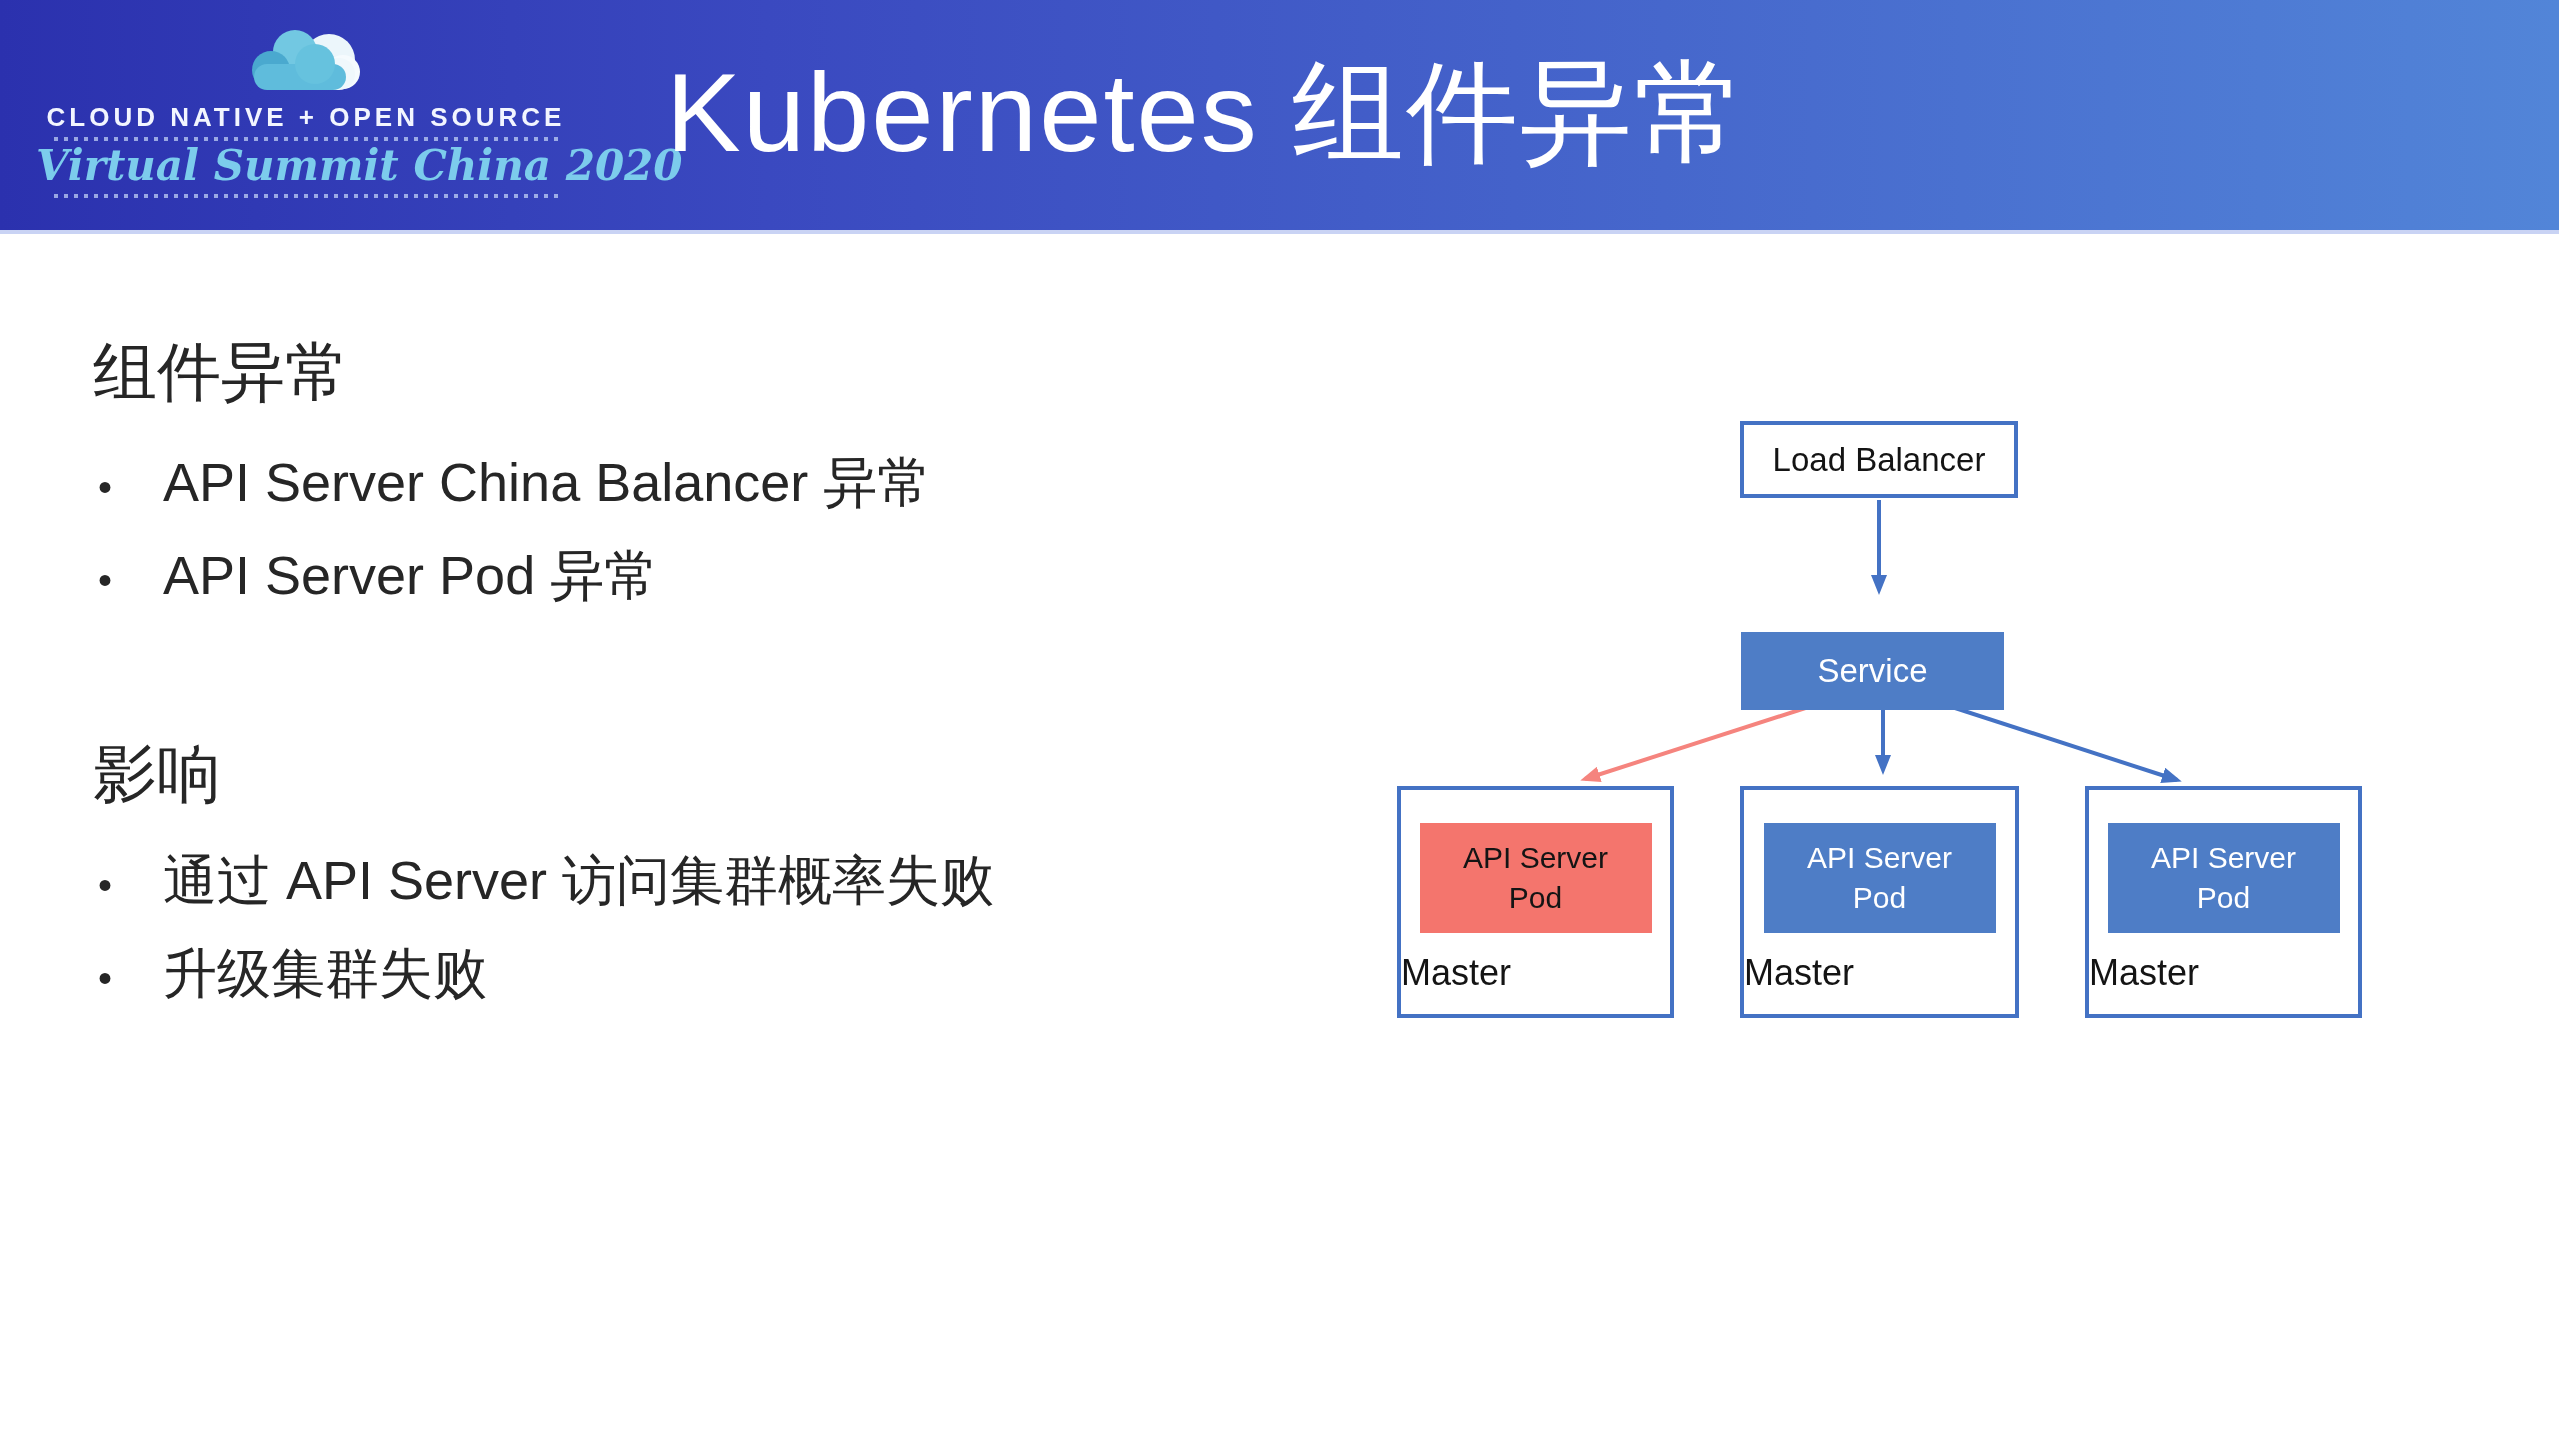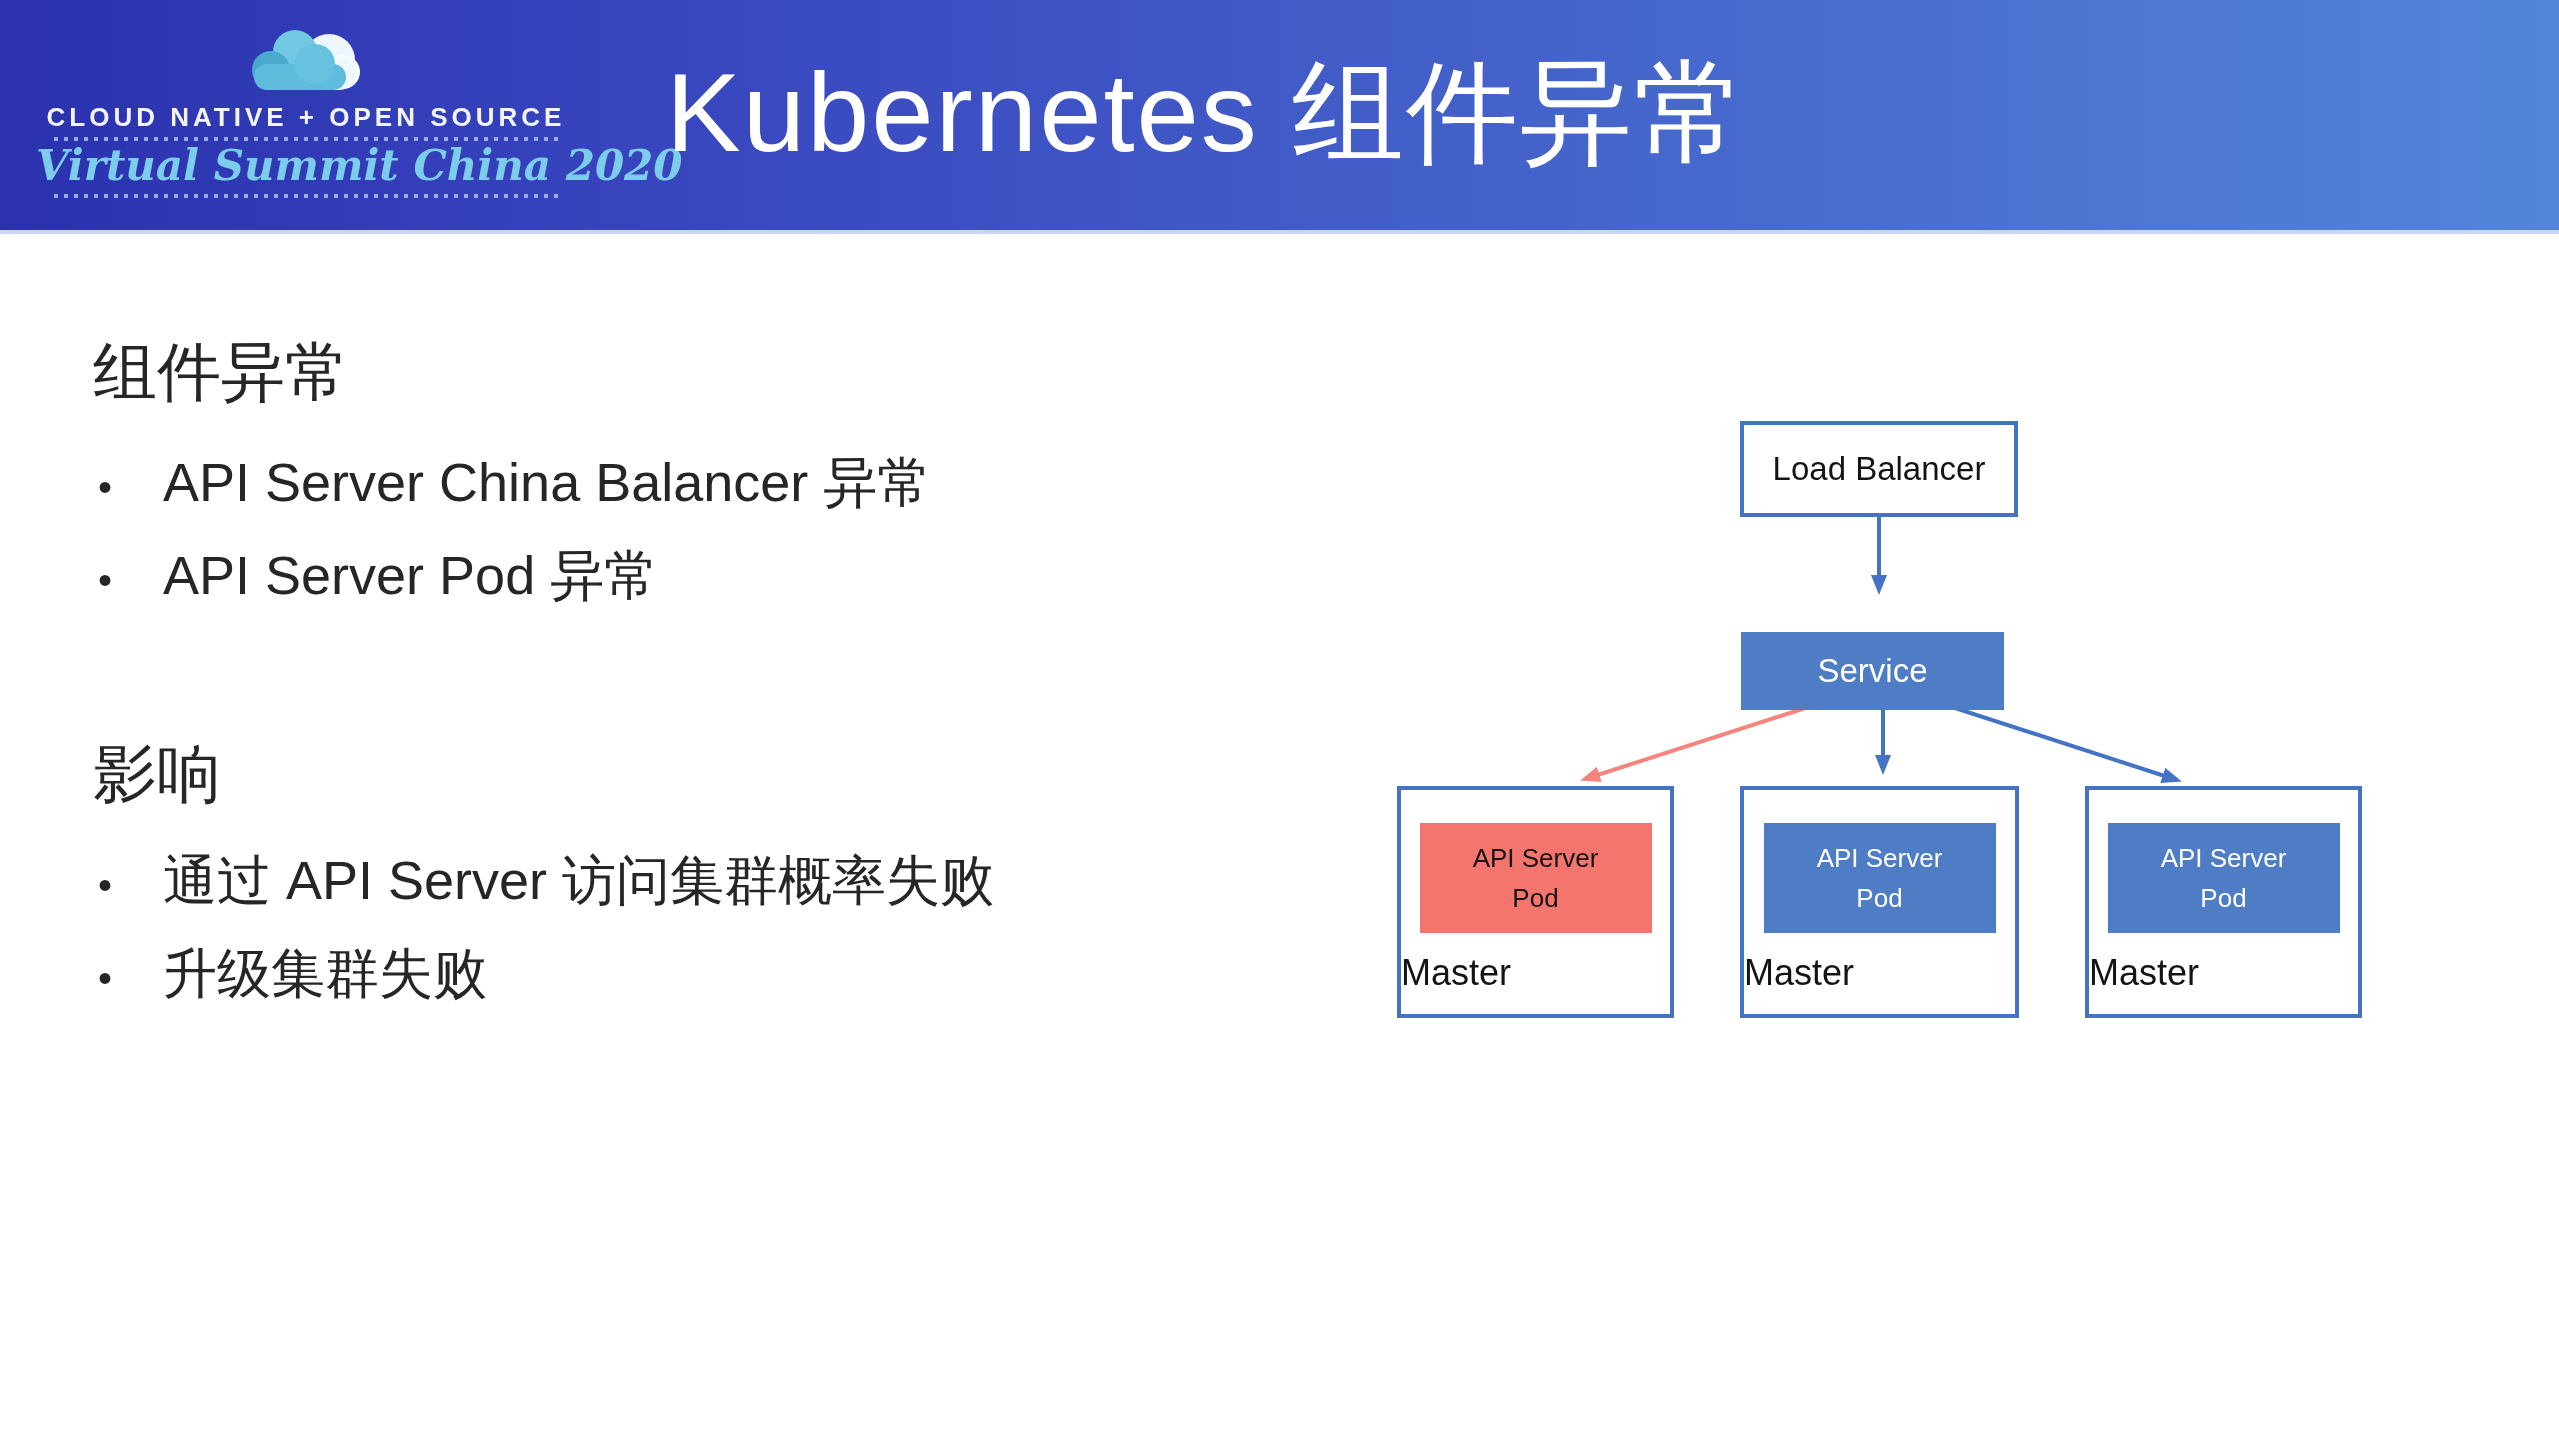--- a/index.html
+++ b/index.html
@@ -51,39 +51,39 @@
 
   
   .connectors{position:absolute;left:1380px;top:395px;pointer-events:none;}
   .arrow-line-blue{stroke:var(--arrow-blue,#4472c4);stroke-width:4;fill:none;}
   .arrow-line-red{stroke:var(--arrow-red,#f5847e);stroke-width:4;fill:none;}
   .arrowhead-blue{fill:var(--arrow-blue,#4472c4);}
   .arrowhead-red{fill:var(--arrow-red,#f5847e);}
 
   .diagram-box{position:absolute;box-sizing:border-box;display:flex;align-items:center;justify-content:center;}
   .lb-box{
-    left:1740px;top:421px;width:278px;height:96px;background:#ffffff;
+    left:1740px;top:421px;width:278px;height:77px;background:#ffffff;
     border:4px solid var(--box-border-blue,#4472c4);
     font-size:33px;color:var(--text-dark,#141414);
   }
   .service-box{
     left:1741px;top:632px;width:263px;height:78px;
     background:var(--fill-blue,#4e7dc6);color:#ffffff;font-size:33px;
   }
   .master-node{
     position:absolute;top:786px;height:232px;box-sizing:border-box;
     background:#ffffff;border:4px solid var(--box-border-blue,#4472c4);
   }
   #node-1{left:1397px;width:277px;}
   #node-2{left:1740px;width:279px;}
   #node-3{left:2085px;width:277px;}
   .pod-box{
     position:absolute;left:50%;top:33px;transform:translateX(-50%);
     width:232px;height:110px;display:flex;align-items:center;justify-content:center;text-align:center;
-    font-size:26px;line-height:40px;
+    font-size:30px;line-height:40px;
   }
   .pod-box span{display:inline-block;max-width:175px;}
   .pod-normal{background:var(--fill-blue,#4e7dc6);color:#ffffff;}
   .pod-abnormal{background:var(--fill-red,#f4756d);color:#141414;}
   .master-label{
     position:absolute;left:0;bottom:20px;width:100%;
     font-size:36px;color:var(--text-dark,#141414);
   }
 </style>
 </head>

